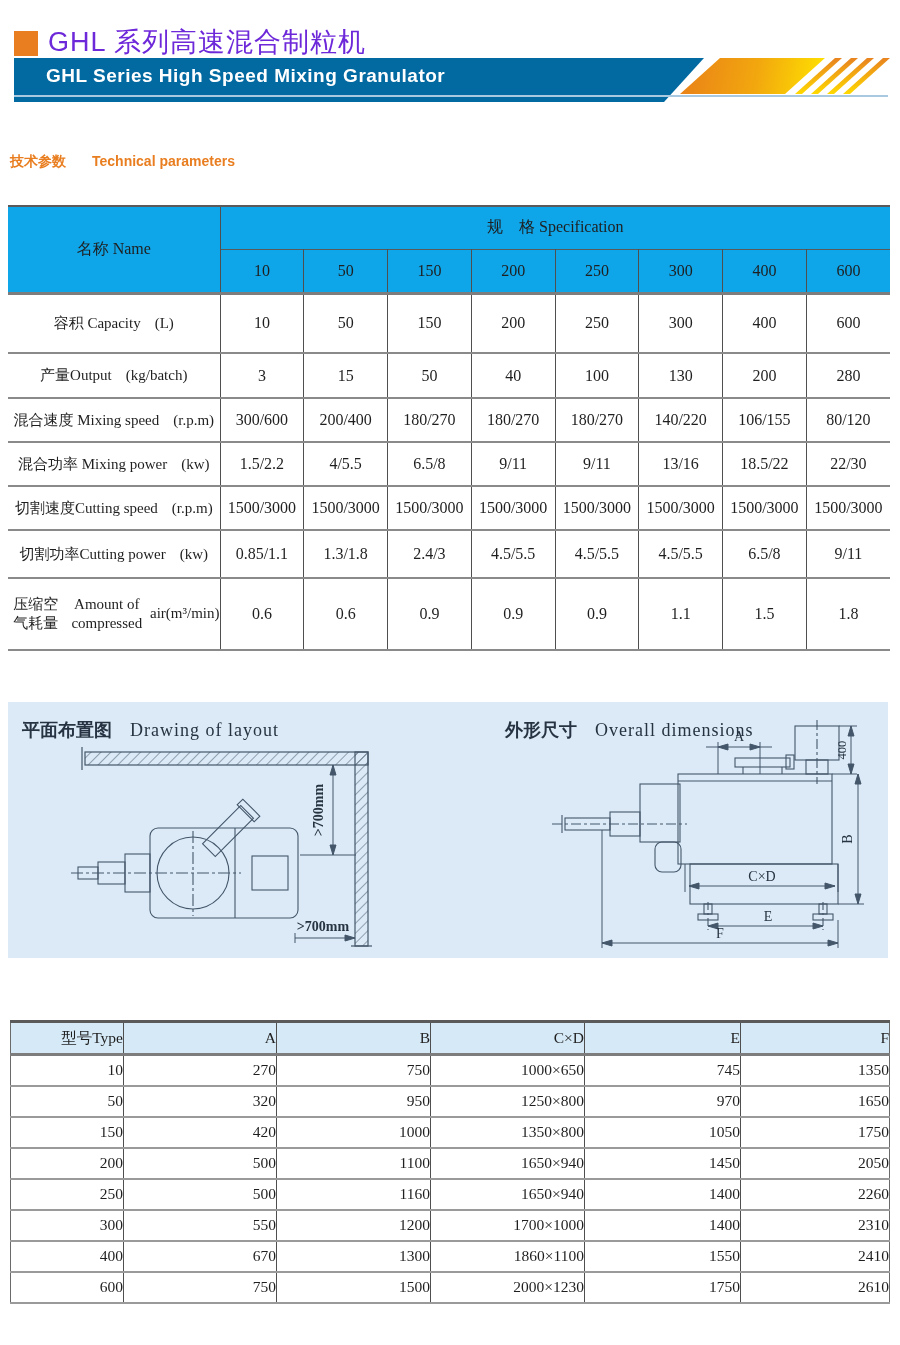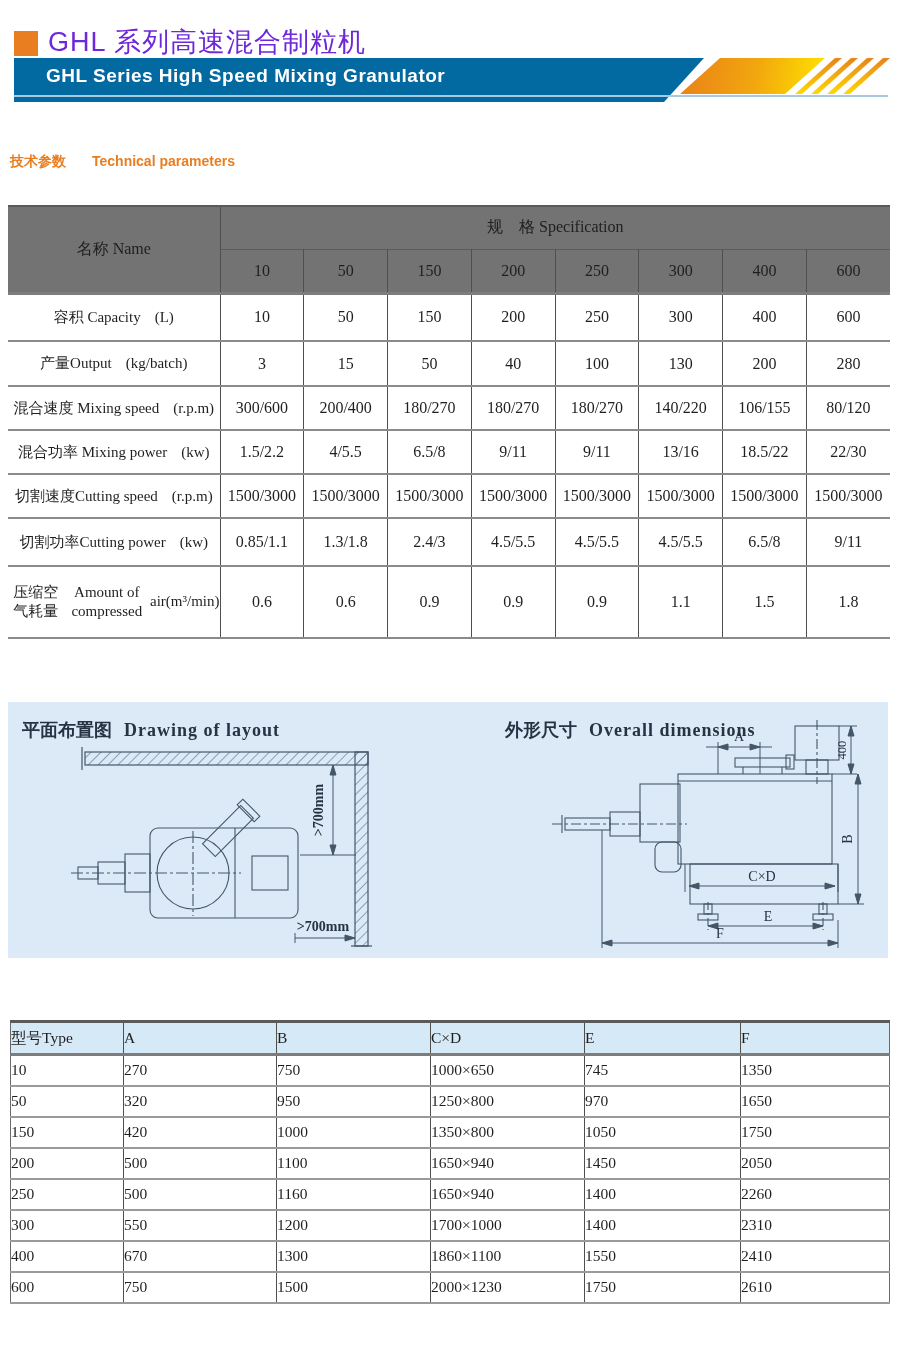--- a/index.html
+++ b/index.html
@@ -29,36 +29,36 @@
 
   
   table{border-collapse:collapse;table-layout:fixed;}
   .tech{position:absolute;left:8px;top:205px;width:882px;border-top:2px solid #5a5a5a;}
   .tech td,.tech th{font-weight:normal;text-align:center;vertical-align:middle;
                     font-size:16px;color:#1f1f1f;padding:0;}
   .tech .vline{border-left:1px solid #4f4f4f;}
   .tech tr{border-bottom:2px solid #8a8a8a;}
   .tech tr.hdr1{border-bottom:1px solid #5a5a5a;}
   .tech tr.hdr2{border-bottom:3px solid #7d7d7d;}
-  .tech .blue{background:#737373;}
+  .tech .blue{background:#0ea5e9;}
   .lblrow{display:flex;justify-content:center;align-items:center;gap:14px;font-size:15px;}
   .lblcol{display:flex;flex-direction:row;justify-content:center;align-items:center;
           font-size:15px;line-height:1.3;}
   .dims{position:absolute;left:10px;top:1020px;width:880px;border-top:3px solid #5a5a5a;
         border-left:1px solid #6a6a6a;border-right:1px solid #6a6a6a;}
-  .dims td,.dims th{font-weight:normal;text-align:left;vertical-align:middle;
+  .dims td,.dims th{font-weight:normal;text-align:right;vertical-align:middle;
                     font-size:15.5px;color:#1f1f1f;padding:0;}
   .dims .vline{border-left:1px solid #4f4f4f;}
   .dims tr{border-bottom:2px solid #9a9a9a;}
   .dims tr.hdr{border-bottom:3px solid #7d7d7d;background:#d6e9f6;}
 
   
   .panel{position:absolute;left:8px;top:702px;width:880px;height:256px;background:#dbeaf6;}
   .dia-title{position:absolute;font-size:18px;color:#273342;white-space:nowrap;font-weight:bold;}
-  .dia-title .en{font-weight:bold;margin-left:12px;letter-spacing:1px;}
+  .dia-title .en{font-weight:normal;margin-left:18px;letter-spacing:1px;}
   svg text{font-family:"Liberation Serif","DejaVu Serif",serif;fill:#273342;}
 </style>
 </head>
 <body>
 
 <div class="page">
 
   <div class="title-sq"></div>
   <div class="page-title">GHL 系列高速混合制粒机</div>
   <div class="banner-gray">
@@ -95,21 +95,21 @@
     <tr class="hdr2" style="height:44px">
       <td class="blue vline">10</td>
       <td class="blue vline">50</td>
       <td class="blue vline">150</td>
       <td class="blue vline">200</td>
       <td class="blue vline">250</td>
       <td class="blue vline">300</td>
       <td class="blue vline">400</td>
       <td class="blue vline">600</td>
     </tr>
-    <tr style="height:48px">
+    <tr style="height:60px">
       <td>
             <span class="lblrow">
               <span>容积 Capacity</span>
               <span>(L)</span>
             </span>
           </td>
       <td class="vline">10</td>
       <td class="vline">50</td>
       <td class="vline">150</td>
       <td class="vline">200</td>

